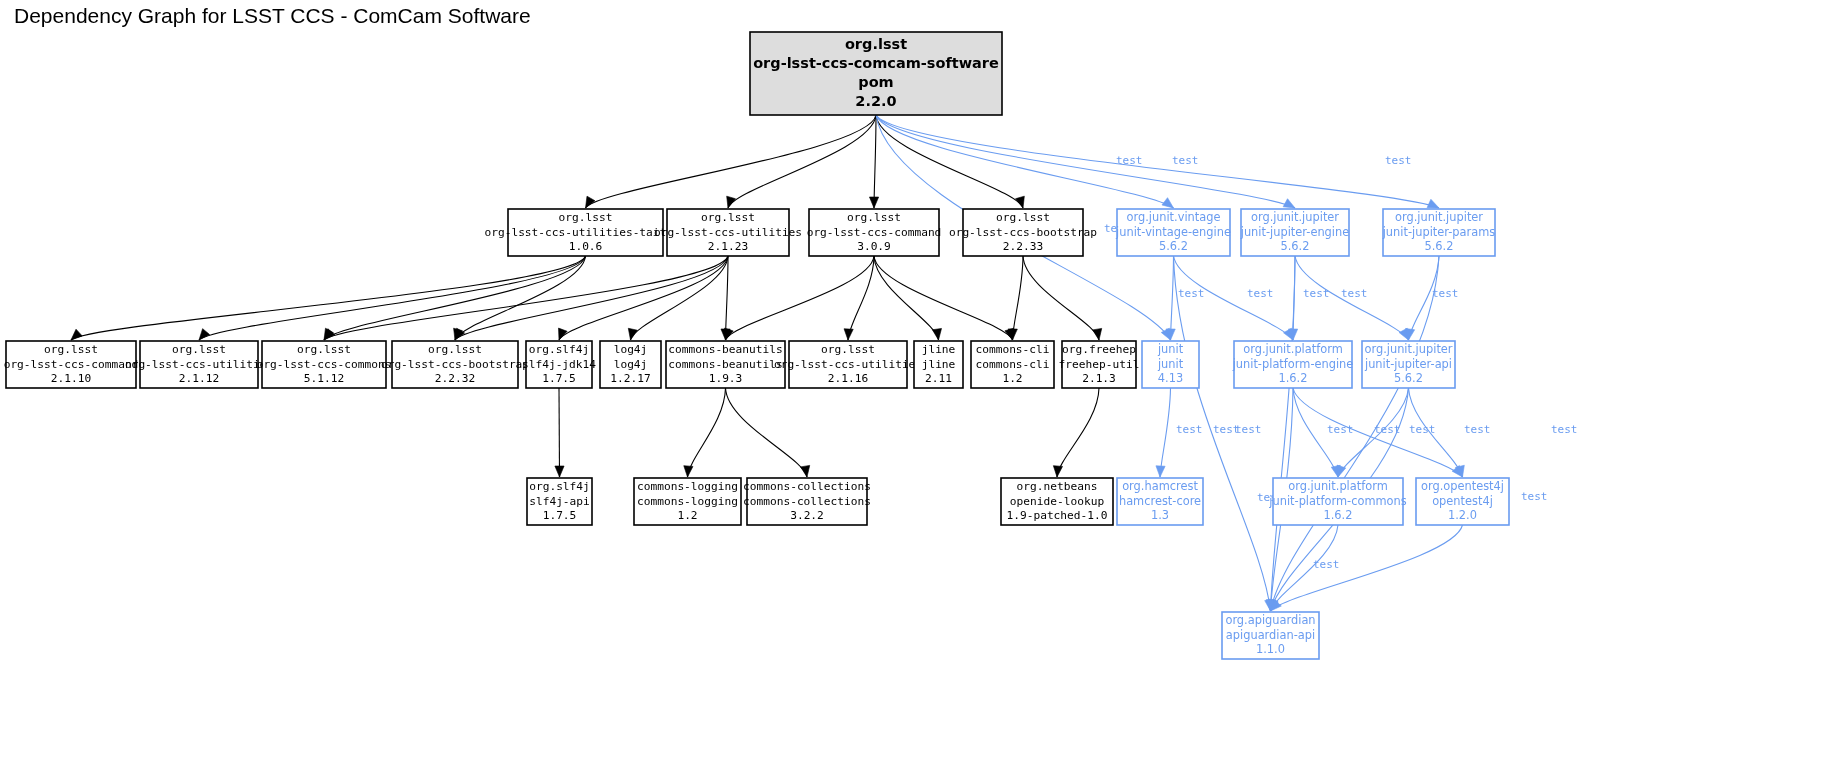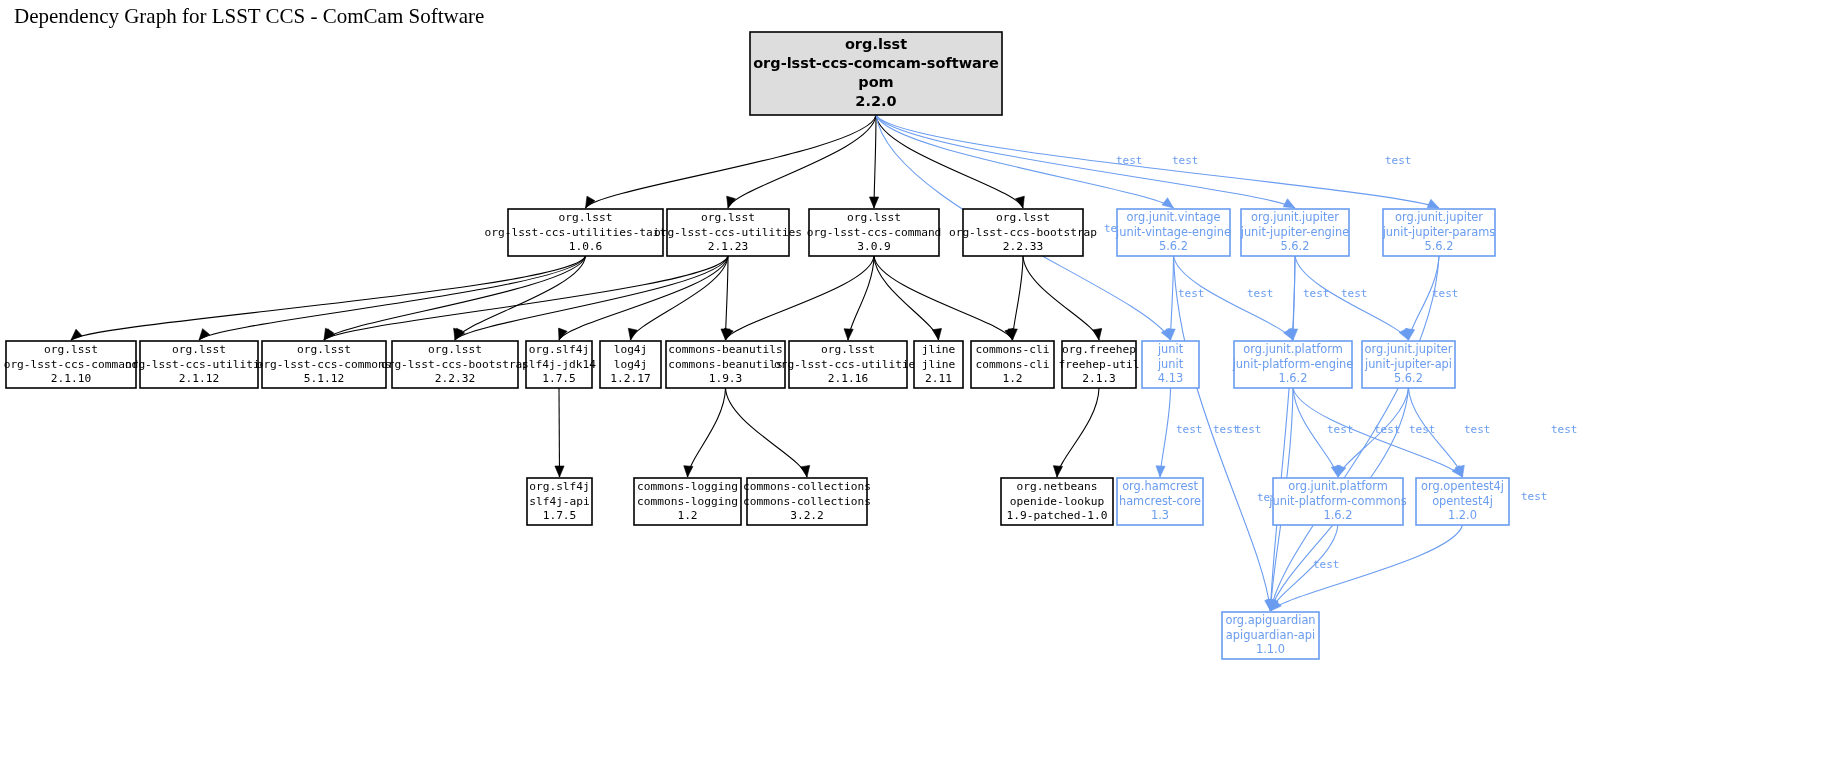--- a/index.html
+++ b/index.html
@@ -12,21 +12,21 @@
     width: 1821px;
     height: 768px;
     background: #ffffff;
     overflow: hidden;
     font-family: "DejaVu Sans", sans-serif;
   }
   #graph-title {
     position: absolute;
     left: 14px;
     top: 4px;
-    font-family: Liberation Serif, serif;
+    font-family: Liberation Sans, sans-serif;
     font-size: 21px;
     color: #000000;
     white-space: nowrap;
   }
   svg.graph-canvas {
     position: absolute;
     left: 0;
     top: 0;
     width: 1821px;
     height: 768px;

